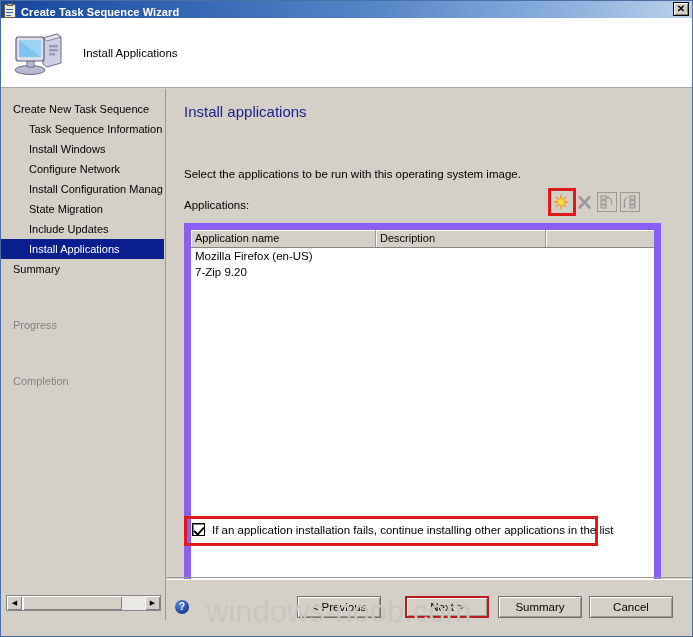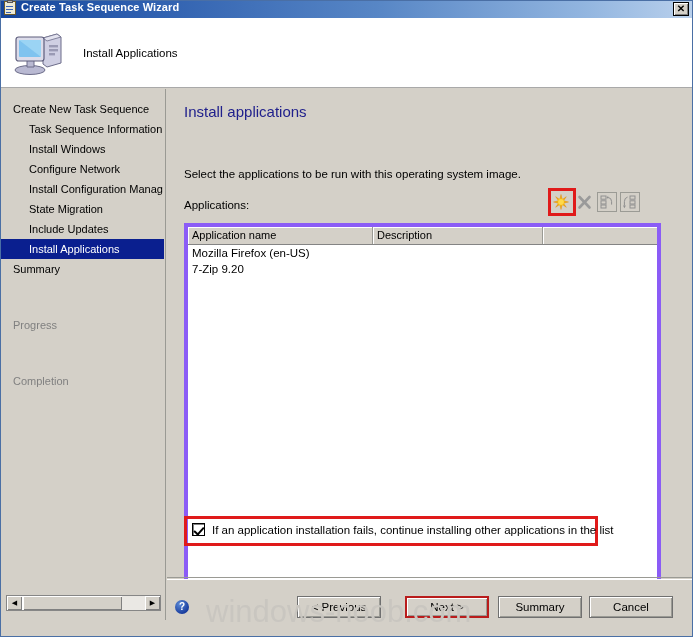--- a/index.html
+++ b/index.html
@@ -16,21 +16,21 @@
     width: 693px; height: 637px;
     background: #d4d0c8;
     border: 1px solid #4a6fa5;
   }
 
   
   #titlebar {
     position: absolute; left: 0; top: 0;
     width: 691px; height: 17px;
     background: linear-gradient(to right, #14459b 0%, #2b5cad 18%, #5887c6 55%, #93b6e0 85%, #b9d0ec 100%);
-    display: flex; align-items: flex-start;
+    display: flex; align-items: flex-end;
   }
   #title-icon {
     width: 14px; height: 14px; margin-left: 2px; margin-right: 4px;
     position: relative; flex: 0 0 auto;
   }
   #title-icon .clip-body {
     position: absolute; left: 1px; top: 0px; width: 12px; height: 14px;
     background: #ecebd8; border: 1px solid #6b5a2a;
   }
   #title-icon .clip-top {
@@ -157,21 +157,21 @@
     width: 28px; height: 28px;
     border: 3px solid #e01a1a;
     pointer-events: none;
   }
 
   
   #listview {
     position: absolute; left: 17px; top: 134px;
     width: 477px; height: 374px;
     background: #ffffff;
-    border: 4px solid #8b5cf6;
+    border: 7px solid #8b5cf6;
     overflow: hidden;
   }
   #lv-header {
     display: flex; height: 18px;
     background: #d4d0c8;
     border-bottom: 1px solid #848484;
   }
   .lv-col {
     font-size: 11px; color: #000;
     padding: 2px 0 0 4px;

